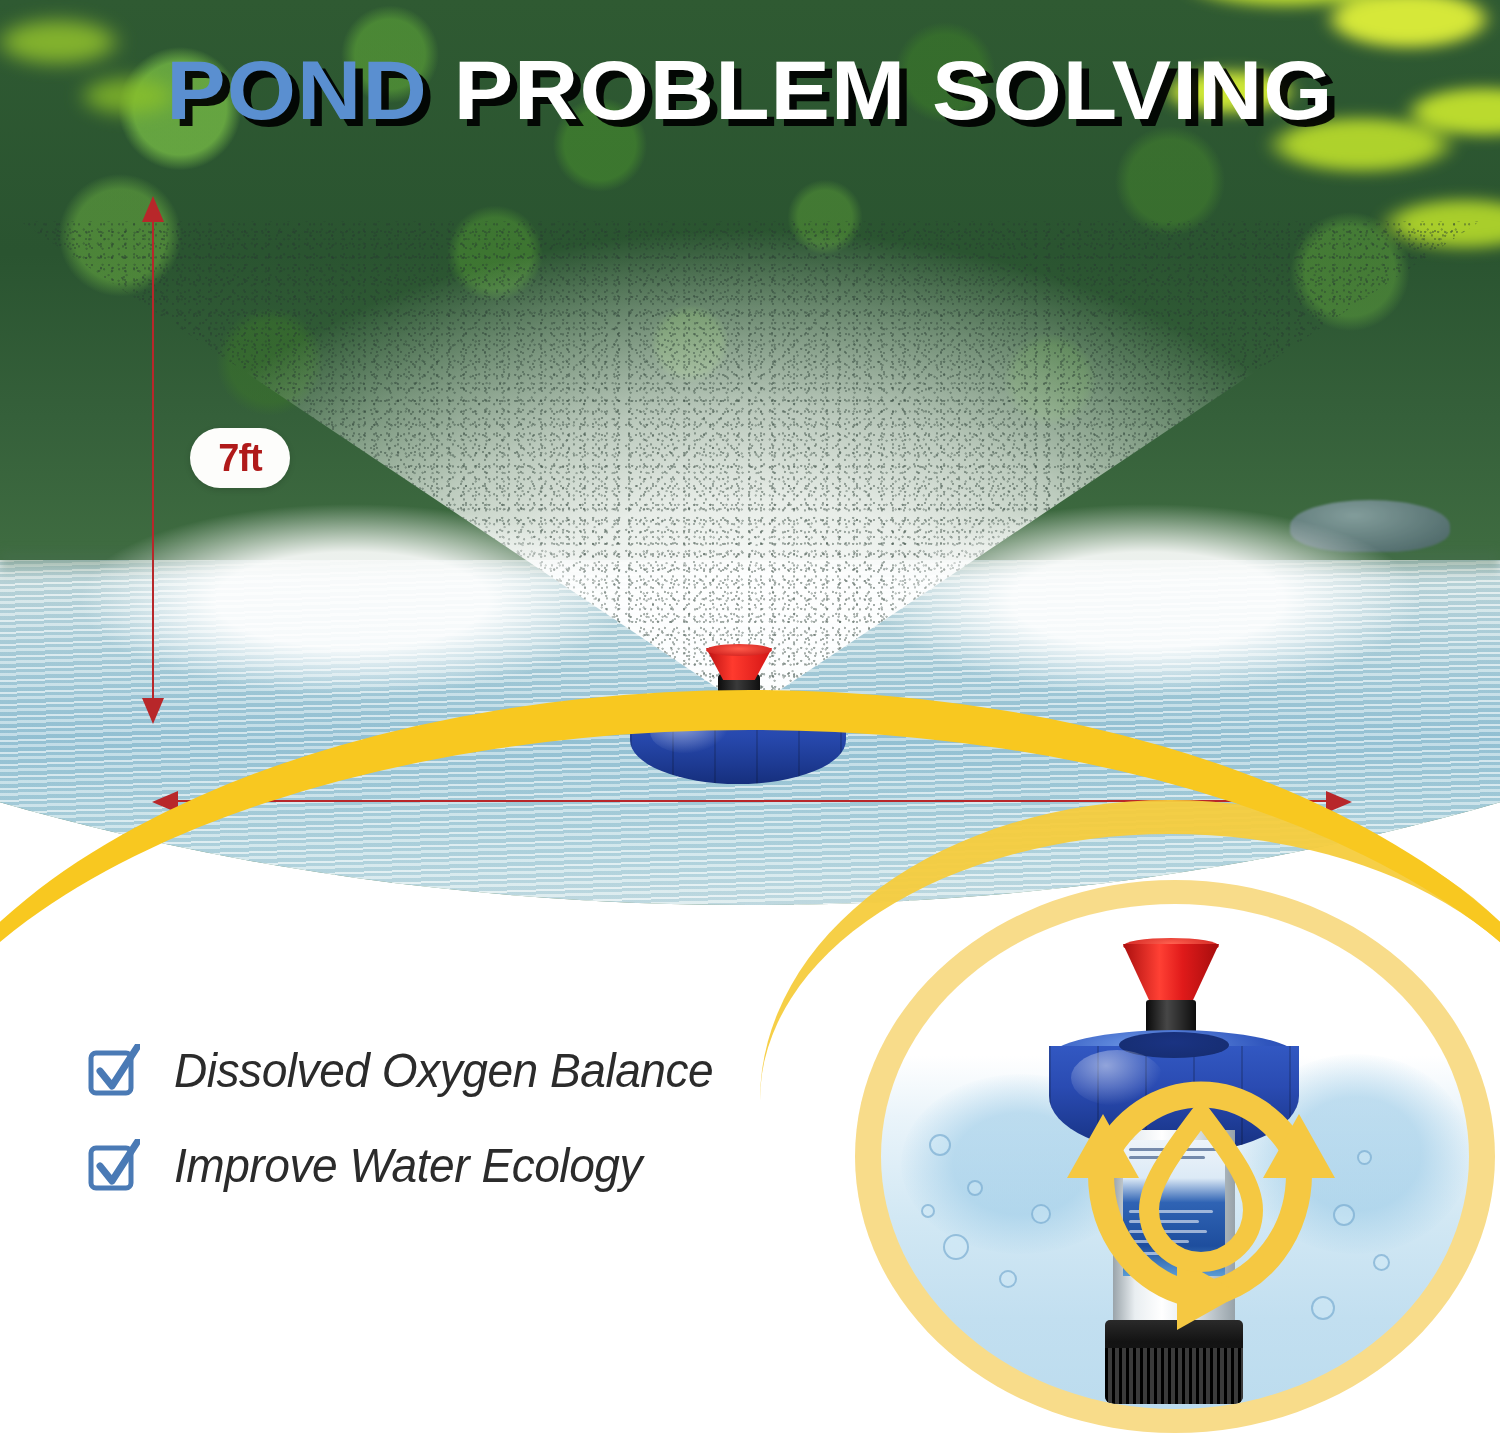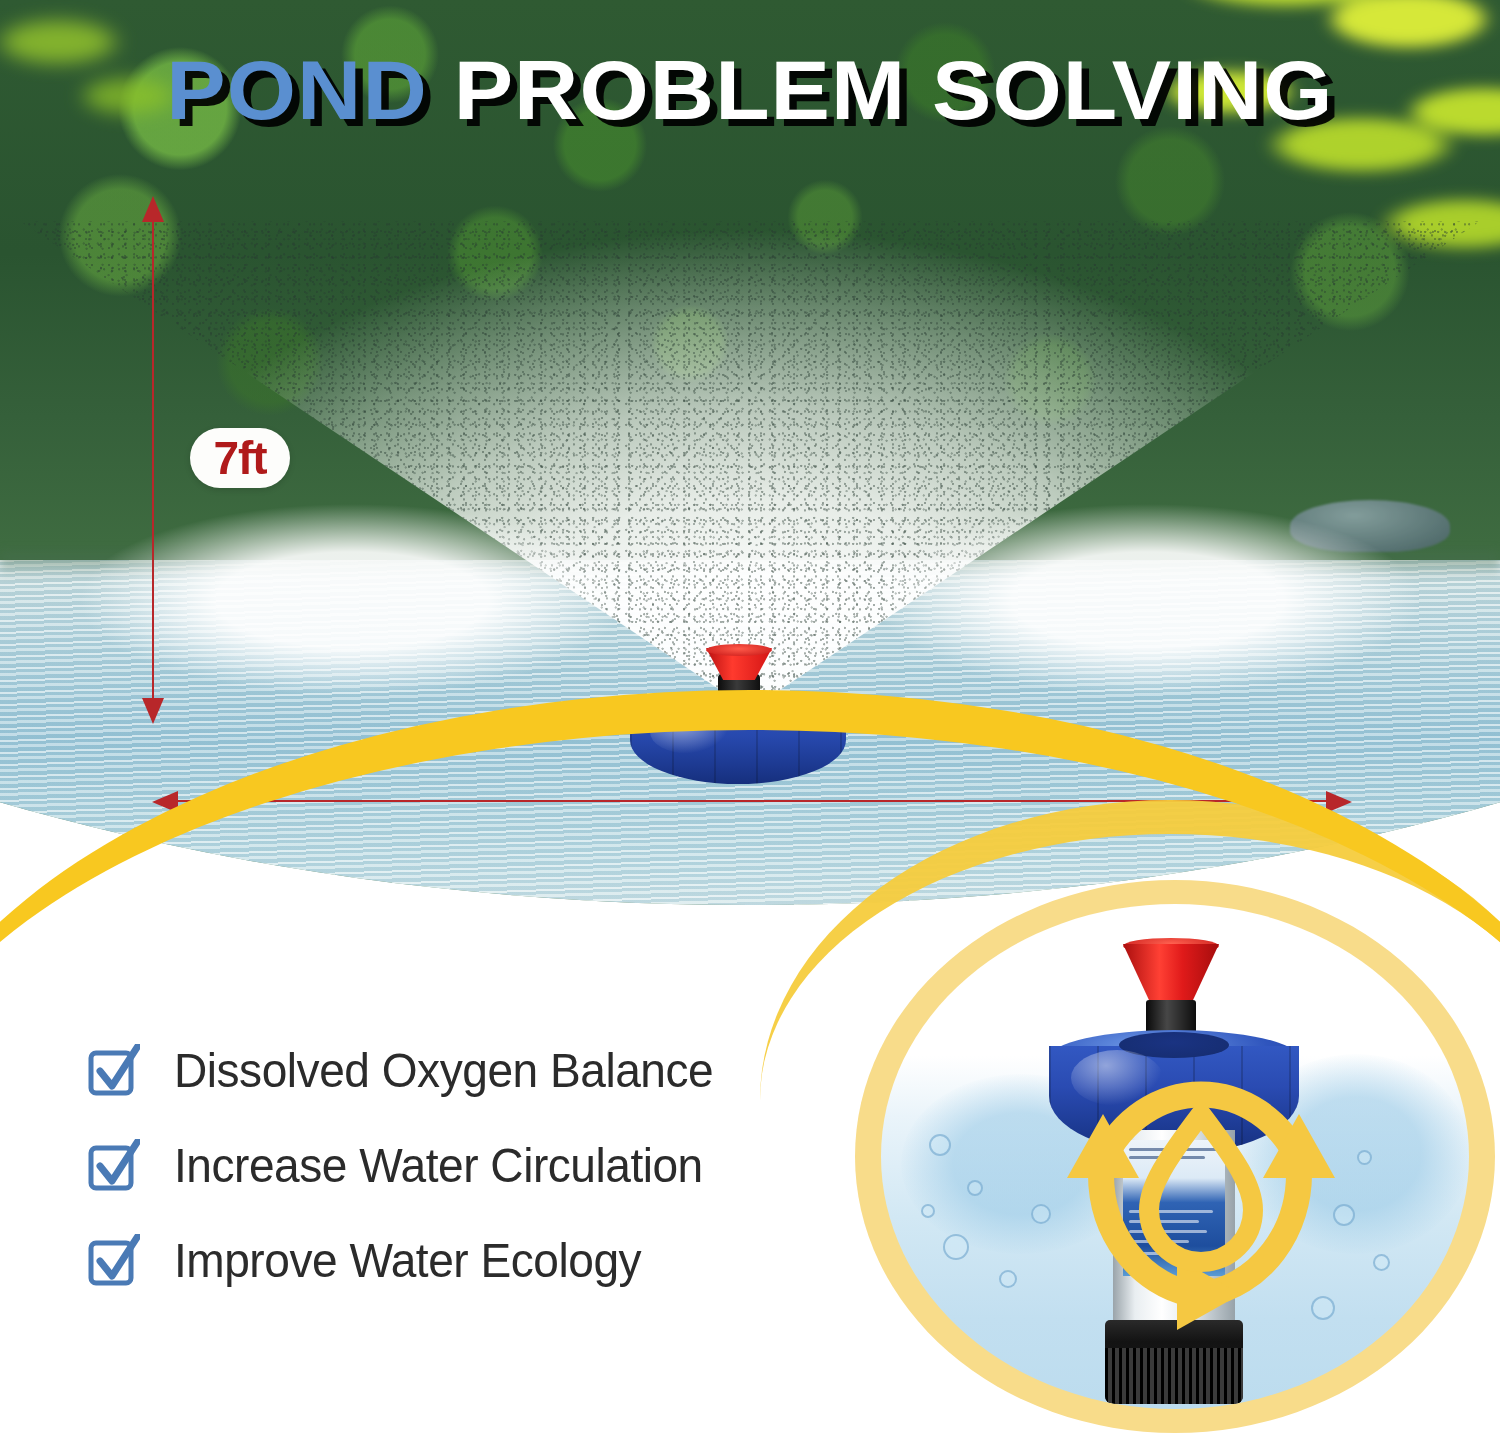--- a/index.html
+++ b/index.html
@@ -110,21 +110,21 @@
   
   .arrow-v{position:absolute;left:152px;top:205px;width:2px;height:510px;background:#b8272a;}
   .ah{position:absolute;width:0;height:0;}
   .ah-up{left:142px;top:196px;border-left:11px solid transparent;border-right:11px solid transparent;border-bottom:26px solid #b8272a;}
   .ah-dn{left:142px;top:698px;border-left:11px solid transparent;border-right:11px solid transparent;border-top:26px solid #b8272a;}
   .arrow-h{position:absolute;left:163px;top:800px;width:1172px;height:2px;background:#b8272a;}
   .ah-lf{left:152px;top:791px;border-top:11px solid transparent;border-bottom:11px solid transparent;border-right:26px solid #b8272a;}
   .ah-rt{left:1326px;top:791px;border-top:11px solid transparent;border-bottom:11px solid transparent;border-left:26px solid #b8272a;}
   .pill{position:absolute;background:#fdfdfb;border-radius:34px;display:flex;align-items:center;justify-content:center;
     color:#b01a1a;font-weight:bold;letter-spacing:-1px;box-shadow:0 2px 6px rgba(0,0,0,.14);}
-  .pill-7{left:190px;top:428px;width:100px;height:60px;font-size:46px;}
+  .pill-7{left:190px;top:428px;width:100px;height:60px;font-size:38px;}
   .pill-30{left:645px;top:828px;width:140px;height:62px;font-size:48px;}
 
   
   .headline{position:absolute;left:0;top:48px;width:1500px;text-align:center;z-index:9;
     font-size:84px;font-weight:bold;letter-spacing:1px;line-height:1;
     font-family:"Liberation Sans",sans-serif;
     transform:scaleX(1.06);transform-origin:50% 50%;white-space:nowrap;}
   .hl-pond{color:#5a8fd0;text-shadow:7px 7px 0 rgba(0,0,0,.92);}
   .hl-rest{color:#ffffff;text-shadow:7px 7px 0 rgba(0,0,0,.92);}
 
@@ -175,21 +175,21 @@
   .i-base{position:absolute;left:64px;top:386px;width:138px;height:84px;border-radius:5px 5px 8px 8px;
     background:linear-gradient(180deg,#2a2a2a 0%,#131313 26%,#1d1d1d 100%);}
   .i-base::after{content:"";position:absolute;left:0;top:28px;width:100%;height:56px;border-radius:0 0 8px 8px;
     background:repeating-linear-gradient(90deg,#000 0 3px,#3b3b3b 3px 7px);}
 
   
   .recycle{position:absolute;left:150px;top:60px;width:340px;height:400px;z-index:7;pointer-events:none;}
 
   
   .features{position:absolute;left:88px;top:1022px;width:760px;z-index:8;}
-  .frow{display:flex;align-items:center;height:95px;}
+  .frow{display:flex;align-items:center;height:95px;font-style:italic;}
   .cbox{width:52px;height:52px;flex:0 0 52px;position:relative;margin-right:34px;}
   .ftext{font-size:49px;color:#2b2b2b;letter-spacing:-0.5px;white-space:nowrap;
     font-family:"Liberation Sans",sans-serif;transform:scaleX(.94);transform-origin:0 50%;}
 </style>
 </head>
 <body>
 
 <div class="hero">
   <div class="hero-clip">
     <div class="forest"></div>
@@ -294,33 +294,24 @@
     <div class="cbox">
       <svg viewBox="0 0 52 52" width="52" height="52">
         <rect x="3" y="9" width="40" height="40" rx="5" fill="none" stroke="#4a7ab5" stroke-width="5"></rect>
         <path d="M12,27 L24,42 L50,2" fill="none" stroke="#4a7ab5" stroke-width="7" stroke-linecap="round" stroke-linejoin="round"></path>
       </svg>
     </div>
     <div class="ftext">Dissolved Oxygen Balance</div>
   </div>
 
 
+
   <div class="frow">
     <div class="cbox">
       <svg viewBox="0 0 52 52" width="52" height="52">
         <rect x="3" y="9" width="40" height="40" rx="5" fill="none" stroke="#4a7ab5" stroke-width="5"></rect>
         <path d="M12,27 L24,42 L50,2" fill="none" stroke="#4a7ab5" stroke-width="7" stroke-linecap="round" stroke-linejoin="round"></path>
       </svg>
     </div>
-    <div class="ftext">Increase Water Circulation</div>
-  </div>
-
-  <div class="frow">
-    <div class="cbox">
-      <svg viewBox="0 0 52 52" width="52" height="52">
-        <rect x="3" y="9" width="40" height="40" rx="5" fill="none" stroke="#4a7ab5" stroke-width="5"></rect>
-        <path d="M12,27 L24,42 L50,2" fill="none" stroke="#4a7ab5" stroke-width="7" stroke-linecap="round" stroke-linejoin="round"></path>
-      </svg>
-    </div>
     <div class="ftext">Improve Water Ecology</div>
   </div>
 
 </div>
 
 </body></html>

